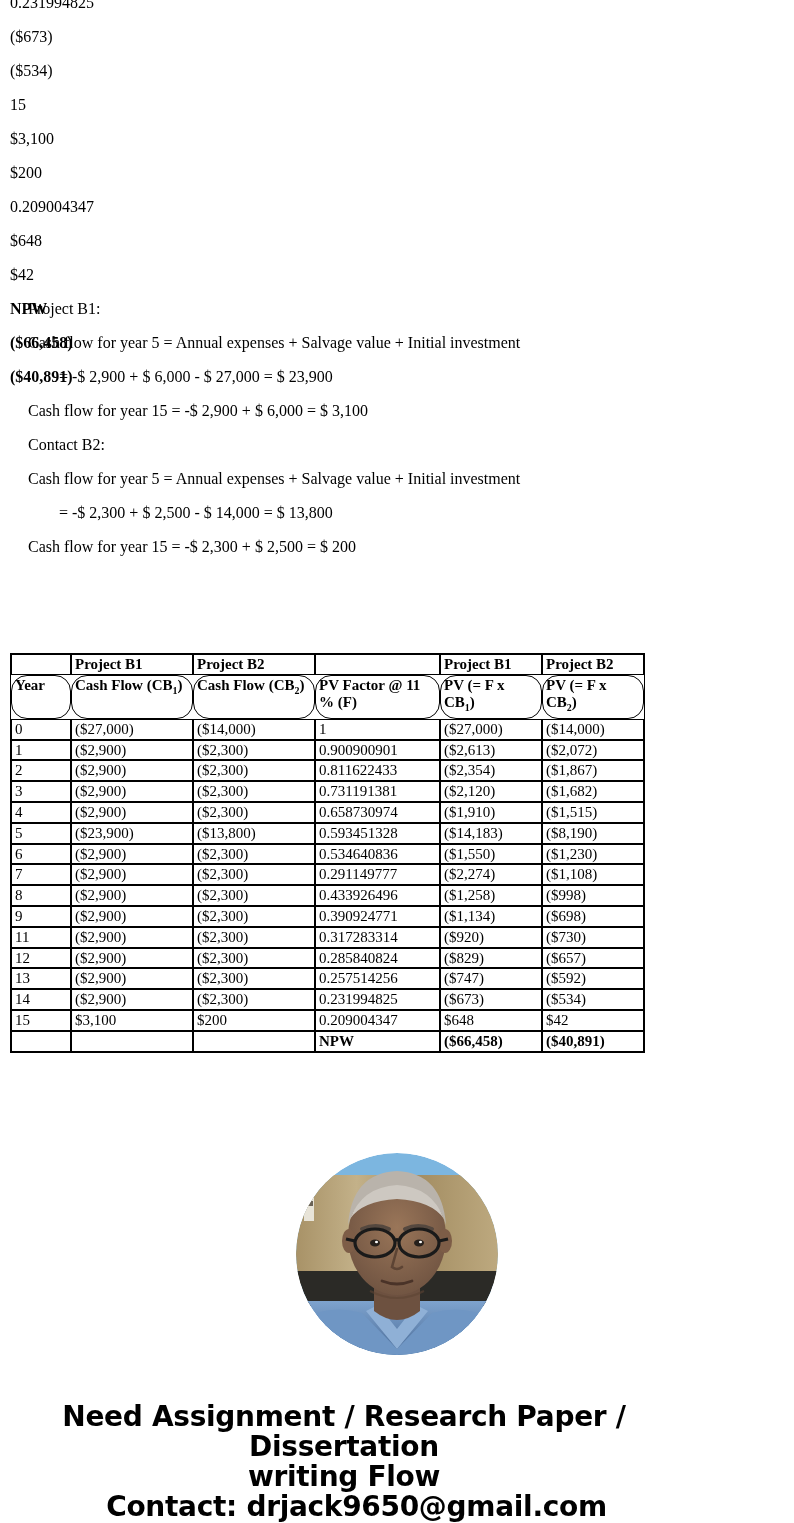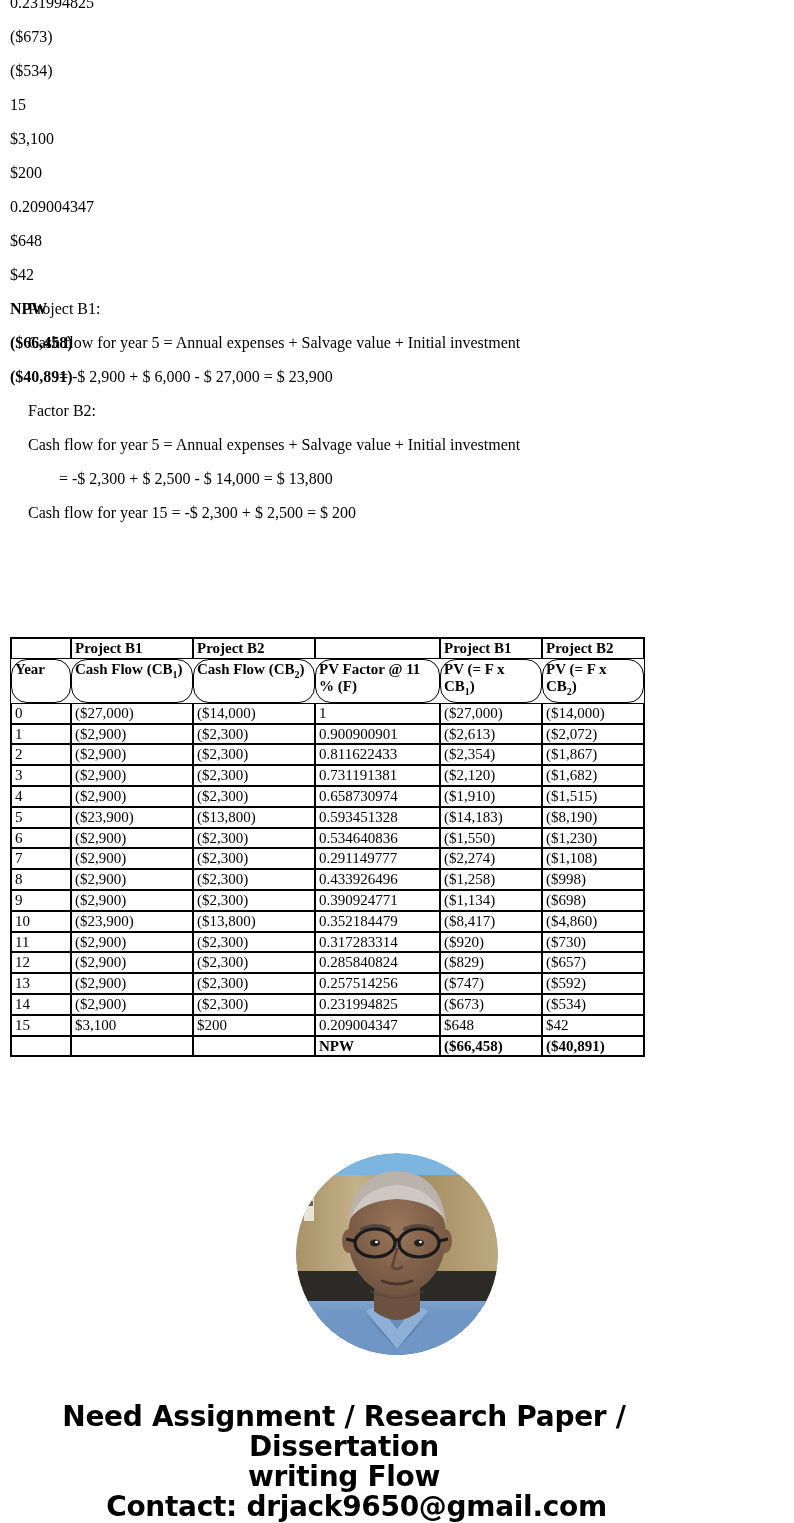--- a/index.html
+++ b/index.html
@@ -45,21 +45,21 @@
     line-height: 34px;
     padding-left: 28px;
     white-space: nowrap;
   }
   .p-line.indent { padding-left: 59px; }
 
   
   .table-wrap {
     position: absolute;
     left: 10px;
-    top: 637px;
+    top: 653px;
   }
   table.npw {
     border-collapse: separate;
     border-spacing: 0;
     border: 1px solid #000;
     background: #fff;
     font-size: 15px;
     line-height: 1.12;
     table-layout: fixed;
   }
@@ -128,21 +128,22 @@
     <div class="frag-line">$42</div>
     <div class="frag-line bold">NPW</div>
     <div class="frag-line bold">($66,458)</div>
     <div class="frag-line bold">($40,891)</div>
   </div>
 
 <div class="prose" id="prose-block">
     <div class="p-line">Project B1:</div>
     <div class="p-line">Cash flow for year 5 = Annual expenses + Salvage value + Initial investment</div>
     <div class="p-line indent">= -$ 2,900 + $ 6,000 - $ 27,000 = $ 23,900</div>
-    <div class="p-line">Factor B2:</div>
+    <div class="p-line">Cash flow for year 15 = -$ 2,900 + $ 6,000 = $ 3,100</div>
+    <div class="p-line">Contact B2:</div>
     <div class="p-line">Cash flow for year 5 = Annual expenses + Salvage value + Initial investment</div>
     <div class="p-line indent">= -$ 2,300 + $ 2,500 - $ 14,000 = $ 13,800</div>
     <div class="p-line">Cash flow for year 15 = -$ 2,300 + $ 2,500 = $ 200</div>
   </div>
 
 <div class="table-wrap">
   <table class="npw">
     <colgroup>
       <col class="c0">
         <col class="c1">
@@ -240,28 +241,20 @@
           <td>($1,258)</td>
           <td>($998)</td>
         </tr>
         <tr>
           <td>9</td>
           <td>($2,900)</td>
           <td>($2,300)</td>
           <td>0.390924771</td>
           <td>($1,134)</td>
           <td>($698)</td>
-        </tr>
-        <tr>
-          <td>10</td>
-          <td>($23,900)</td>
-          <td>($13,800)</td>
-          <td>0.352184479</td>
-          <td>($8,417)</td>
-          <td>($4,860)</td>
         </tr>
         <tr>
           <td>11</td>
           <td>($2,900)</td>
           <td>($2,300)</td>
           <td>0.317283314</td>
           <td>($920)</td>
           <td>($730)</td>
         </tr>
         <tr>

